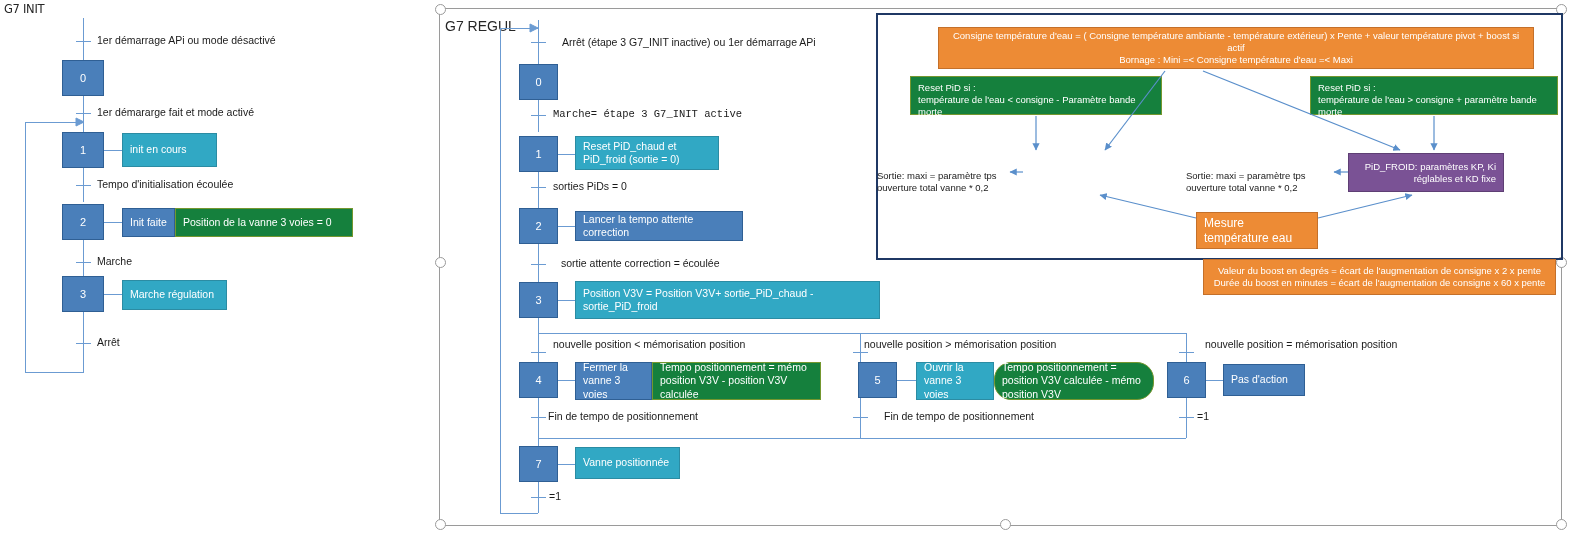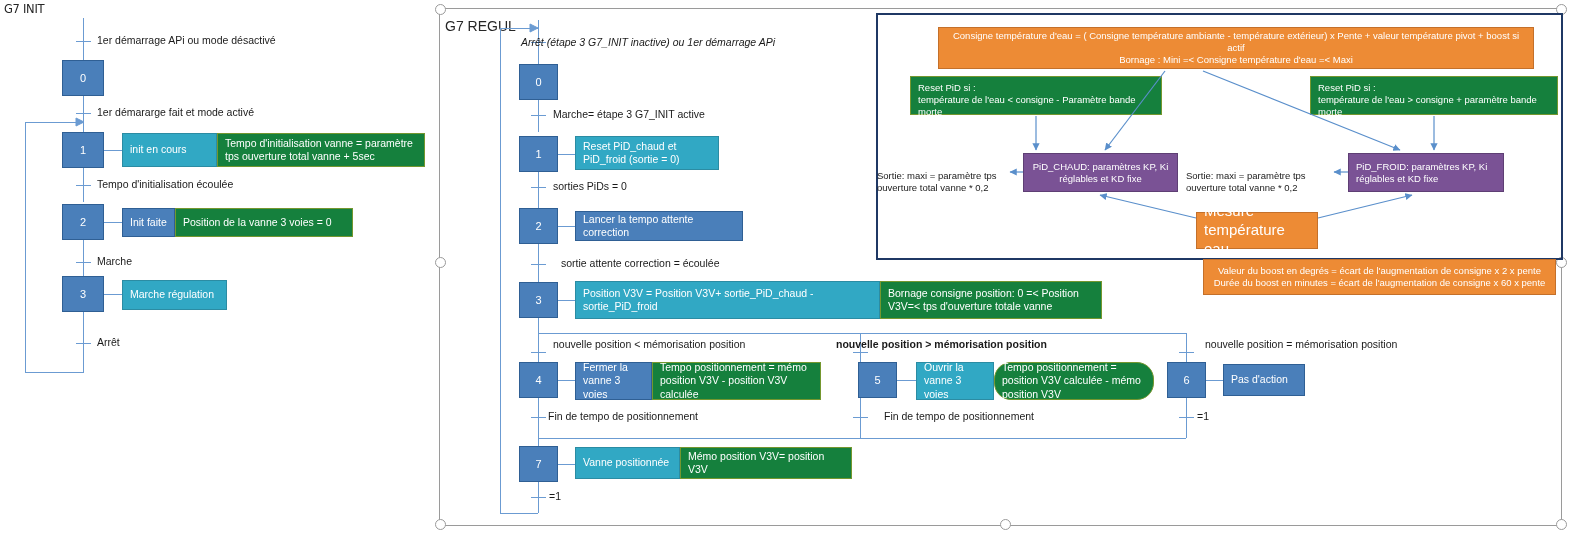--- a/index.html
+++ b/index.html
@@ -80,21 +80,20 @@
 
   <div class="vline" style="left:25px;top:122px;height:250px;"></div>
   <div class="hline" style="left:25px;top:372px;width:59px;"></div>
   <div class="hline" style="left:25px;top:122px;width:58px;"></div>
 
   <div class="step" style="left:62px;top:60px;width:42px;height:36px;">0</div>
 
   <div class="step" style="left:62px;top:132px;width:42px;height:36px;">1</div>
   <div class="hline" style="left:104px;top:150px;width:18px;"></div>
   <div class="act teal" style="left:122px;top:133px;width:95px;height:34px;">init en cours</div>
-  <div class="act green" style="left:217px;top:133px;width:208px;height:34px;">Tempo d'initialisation vanne = paramètre tps ouverture total vanne + 5sec</div>
 
   <div class="step" style="left:62px;top:204px;width:42px;height:36px;">2</div>
   <div class="hline" style="left:104px;top:222px;width:18px;"></div>
   <div class="act blue" style="left:122px;top:208px;width:53px;height:29px;">Init faite</div>
   <div class="act green" style="left:175px;top:208px;width:178px;height:29px;">Position de la vanne 3 voies = 0</div>
 
   <div class="step" style="left:62px;top:276px;width:42px;height:36px;">3</div>
   <div class="hline" style="left:104px;top:294px;width:18px;"></div>
   <div class="act teal" style="left:122px;top:280px;width:105px;height:30px;">Marche régulation</div>
 
@@ -105,56 +104,55 @@
   <div class="vline" style="left:538px;top:172px;height:36px;"></div>
   <div class="vline" style="left:538px;top:244px;height:38px;"></div>
   <div class="vline" style="left:538px;top:318px;height:15px;"></div>
 
   <div class="vline" style="left:500px;top:28px;height:485px;"></div>
   <div class="hline" style="left:500px;top:28px;width:38px;"></div>
   <div class="hline" style="left:500px;top:513px;width:38px;"></div>
   <div class="vline" style="left:538px;top:478px;height:35px;"></div>
 
   <div class="tick" style="left:531px;top:42px;"></div>
-  <div class="rcpt" style="left:521px;top:36px;font-style:italic;">Arrêt (étape 3 G7_INIT inactive) ou 1er démarrage APi</div>
+  <div class="rcpt" style="left:562px;top:36px;">Arrêt (étape 3 G7_INIT inactive) ou 1er démarrage APi</div>
 
   <div class="tick" style="left:531px;top:115px;"></div>
-  <div class="rcpt" style="left:553px;top:108px;">Marche= étape 3 G7_INIT active</div>
+  <div class="rcpt" style="left:553px;top:108px;font-family:Liberation Mono, monospace;">Marche= étape 3 G7_INIT active</div>
 
   <div class="tick" style="left:531px;top:187px;"></div>
   <div class="rcpt" style="left:553px;top:180px;">sorties PiDs = 0</div>
 
   <div class="tick" style="left:531px;top:264px;"></div>
   <div class="rcpt" style="left:561px;top:257px;">sortie attente correction = écoulée</div>
 
   <div class="step" style="left:519px;top:64px;width:39px;height:36px;">0</div>
 
   <div class="step" style="left:519px;top:136px;width:39px;height:36px;">1</div>
   <div class="hline" style="left:558px;top:154px;width:17px;"></div>
   <div class="act teal" style="left:575px;top:136px;width:144px;height:34px;">Reset PiD_chaud et PiD_froid (sortie = 0)</div>
 
   <div class="step" style="left:519px;top:208px;width:39px;height:36px;">2</div>
   <div class="hline" style="left:558px;top:226px;width:17px;"></div>
   <div class="act blue" style="left:575px;top:211px;width:168px;height:30px;">Lancer la tempo attente correction</div>
 
   <div class="step" style="left:519px;top:282px;width:39px;height:36px;">3</div>
   <div class="hline" style="left:558px;top:300px;width:17px;"></div>
   <div class="act teal" style="left:575px;top:281px;width:305px;height:38px;">Position V3V = Position V3V+ sortie_PiD_chaud - sortie_PiD_froid</div>
-  <div class="act green" style="left:880px;top:281px;width:222px;height:38px;">Bornage consigne position: 0 =&lt; Position V3V=&lt; tps d'ouverture totale vanne</div>
 
   <div class="hline" style="left:538px;top:333px;width:648px;"></div>
   <div class="vline" style="left:538px;top:333px;height:20px;"></div>
   <div class="vline" style="left:860px;top:333px;height:20px;"></div>
   <div class="vline" style="left:1186px;top:333px;height:20px;"></div>
 
   <div class="tick" style="left:531px;top:352px;"></div>
   <div class="rcpt" style="left:553px;top:338px;">nouvelle position &lt; mémorisation position</div>
 
   <div class="tick" style="left:853px;top:352px;"></div>
-  <div class="rcpt" style="left:836px;top:338px;font-weight:bold;">nouvelle position &gt; mémorisation position</div>
+  <div class="rcpt" style="left:864px;top:338px;">nouvelle position &gt; mémorisation position</div>
 
   <div class="tick" style="left:1179px;top:352px;"></div>
   <div class="rcpt" style="left:1205px;top:338px;">nouvelle position = mémorisation position</div>
 
   <div class="vline" style="left:538px;top:352px;height:10px;"></div>
   <div class="vline" style="left:860px;top:352px;height:10px;"></div>
   <div class="vline" style="left:1186px;top:352px;height:10px;"></div>
 
   <div class="step" style="left:519px;top:362px;width:39px;height:36px;">4</div>
   <div class="hline" style="left:558px;top:380px;width:17px;"></div>
@@ -181,21 +179,20 @@
   <div class="vline" style="left:1186px;top:398px;height:40px;"></div>
   <div class="tick" style="left:1179px;top:417px;"></div>
   <div class="rcpt" style="left:1197px;top:410px;">=1</div>
 
   <div class="hline" style="left:538px;top:438px;width:648px;"></div>
   <div class="vline" style="left:538px;top:438px;height:8px;"></div>
 
   <div class="step" style="left:519px;top:446px;width:39px;height:36px;">7</div>
   <div class="hline" style="left:558px;top:464px;width:17px;"></div>
   <div class="act teal" style="left:575px;top:447px;width:105px;height:32px;">Vanne positionnée</div>
-  <div class="act green" style="left:680px;top:447px;width:172px;height:32px;">Mémo position V3V= position V3V</div>
 
   <div class="tick" style="left:531px;top:497px;"></div>
   <div class="rcpt" style="left:549px;top:490px;">=1</div>
 
   <div class="panel" style="left:876px;top:13px;width:683px;height:243px;"></div>
 
   <div class="act orange" style="left:938px;top:27px;width:596px;height:42px;
               white-space:pre-line;justify-content:center;text-align:center;font-size:9.5px;">
     <span>Consigne température d'eau = ( Consigne température ambiante - température extérieur) x Pente + valeur température pivot + boost si actif
 Bornage : Mini =&lt; Consigne température d'eau =&lt; Maxi</span>
@@ -212,29 +209,26 @@
   </div>
 
   <div class="flabel" style="left:877px;top:158px;width:140px;white-space:pre-line;font-size:9.5px;text-align:left;">
     <span>Sortie: maxi = paramètre tps ouverture total vanne * 0,2</span>
   </div>
 
   <div class="flabel" style="left:1186px;top:158px;width:145px;white-space:pre-line;font-size:9.5px;text-align:left;">
     <span>Sortie: maxi = paramètre tps ouverture total vanne * 0,2</span>
   </div>
 
-  <div class="act purple" style="left:1023px;top:153px;width:155px;height:39px;justify-content:center;text-align:center;font-size:9.5px;">
-    <span>PiD_CHAUD: paramètres KP, Ki réglables et KD fixe</span>
-  </div>
-
-  <div class="act purple" style="left:1348px;top:153px;width:156px;height:39px;justify-content:center;text-align:left;font-size:9.5px;">
+
+  <div class="act purple" style="left:1348px;top:153px;width:156px;height:39px;justify-content:center;text-align:right;font-size:9.5px;">
     <span>PiD_FROID: paramètres KP, Ki réglables et KD fixe</span>
   </div>
 
-  <div class="act orange" style="left:1196px;top:212px;width:122px;height:37px;font-size:15px;">
+  <div class="act orange" style="left:1196px;top:212px;width:122px;height:37px;font-size:12px;">
     <span>Mesure température eau</span>
   </div>
 
   <div class="act orange" style="left:1203px;top:259px;width:353px;height:36px;white-space:pre-line;
               justify-content:center;text-align:center;font-size:9.5px;">
     <span>Valeur du boost en degrés = écart de l'augmentation de consigne x 2 x pente
 Durée du boost en minutes = écart de l'augmentation de consigne x 60 x pente</span>
   </div>
 
   <svg class="arrows" viewBox="0 0 1569 534">

